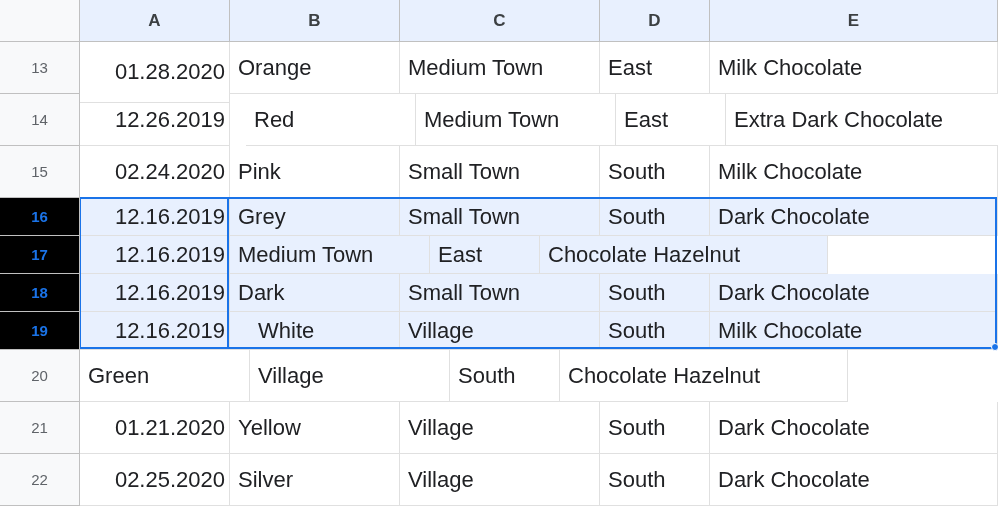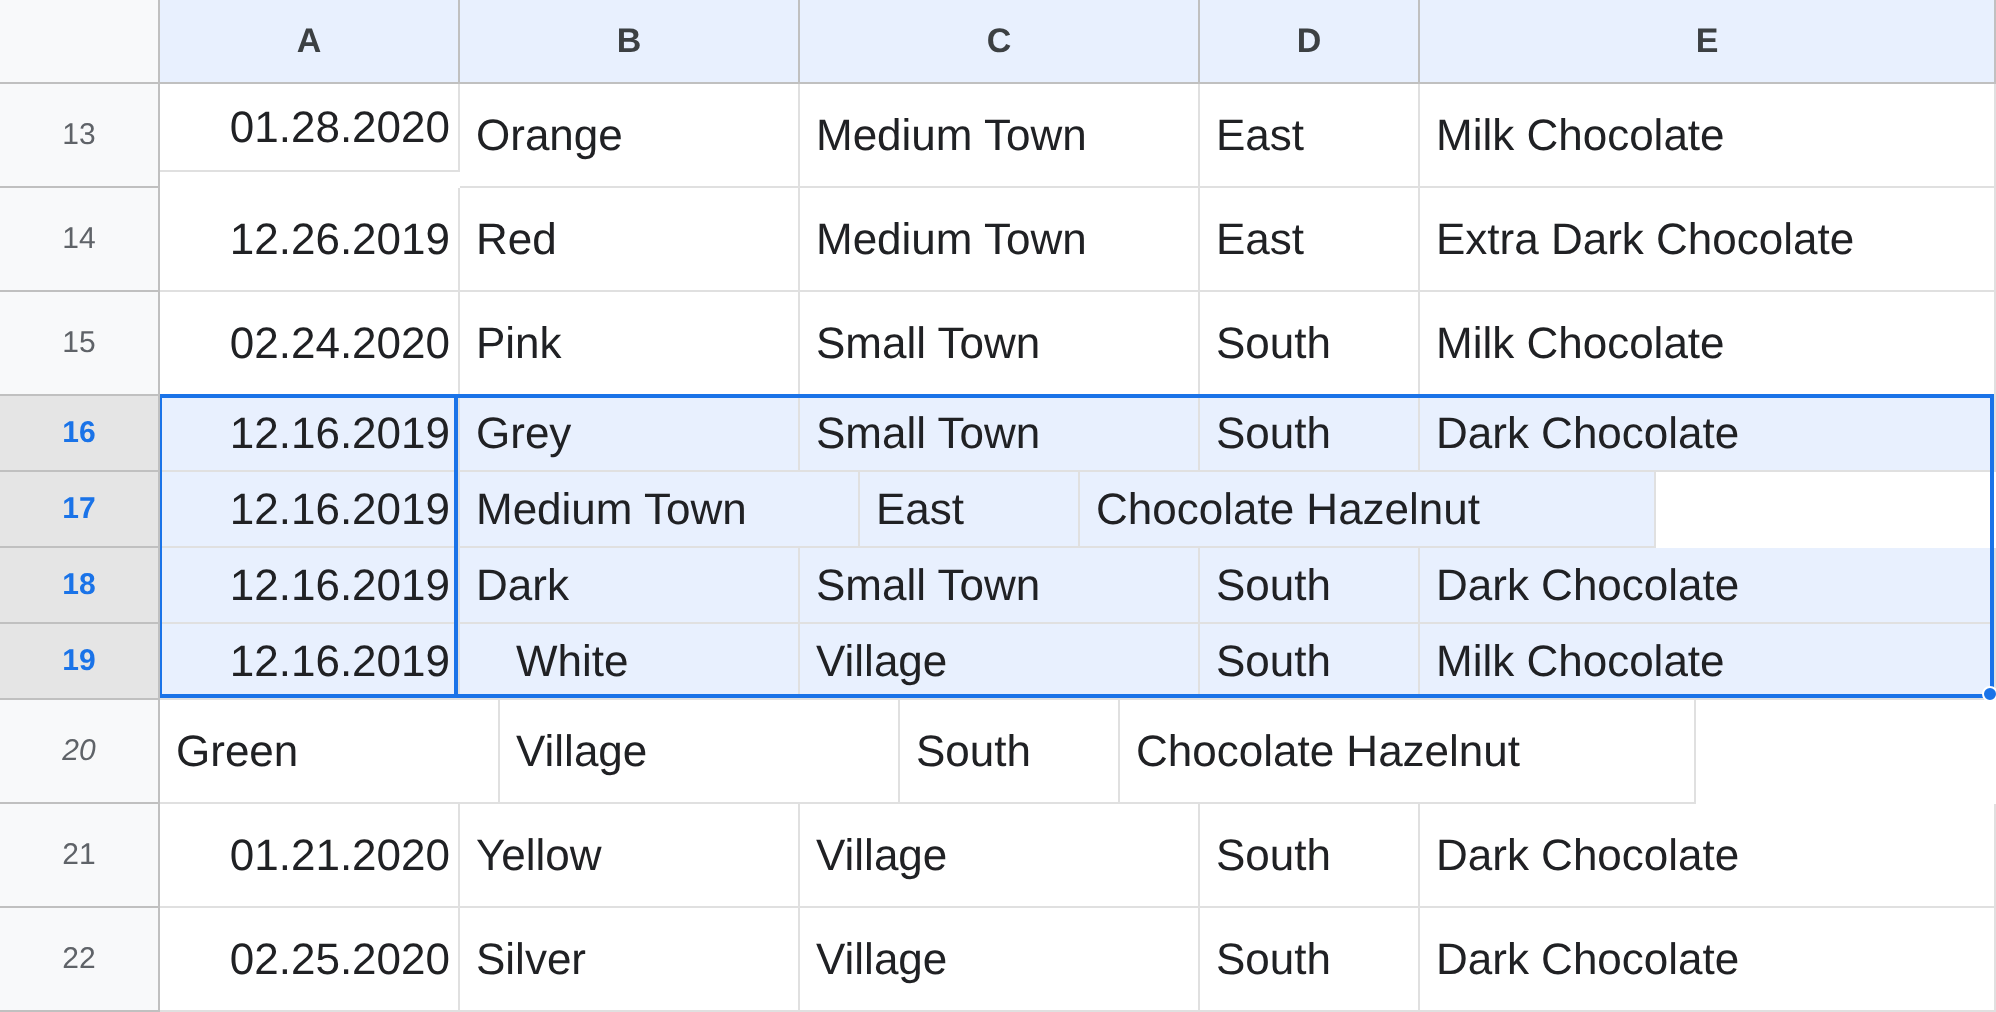--- a/index.html
+++ b/index.html
@@ -55,21 +55,21 @@
   .rowh {
     background: #f8f9fa;
     border-right: 1px solid #c0c0c0;
     border-bottom: 1px solid #c0c0c0;
     display: flex;
     align-items: center;
     justify-content: center;
     font-size: 15px;
     color: #5f6368;
   }
-  .rowh.sel { background: #e5e5e5; color:#1a73e8; font-weight:600; }
+  .rowh.sel { background: #000000; color:#1a73e8; font-weight:600; }
   .cells {
     position: absolute;
     left: 80px; top: 42px;
     right:0; bottom:0;
     z-index: 1;
   }
   .row {
     display: flex;
   }
   .row.sel .cell { background:#e8f0fe; }
@@ -123,36 +123,36 @@
     </div>
 
   <div class="row-headers">
       <div class="rowh" style="height: 52px;">13</div>
       <div class="rowh" style="height: 52px;">14</div>
       <div class="rowh" style="height: 52px;">15</div>
       <div class="rowh sel" style="height: 38px;">16</div>
       <div class="rowh sel" style="height: 38px;">17</div>
       <div class="rowh sel" style="height: 38px;">18</div>
       <div class="rowh sel" style="height: 38px;">19</div>
-      <div class="rowh" style="height: 52px; font-style: italic;">20</div>
+      <div class="rowh" style="height: 52px;">20</div>
       <div class="rowh" style="height: 52px;">21</div>
       <div class="rowh" style="height: 52px;">22</div>
     </div>
 
   <div class="cells">
       <div class="row" style="height: 52px;">
-        <div class="cell date" style="width: 150px; height: 44px;">01.28.2020</div>
+        <div class="cell date" style="width: 150px; height: 61px;">01.28.2020</div>
         <div class="cell" style="width: 170px; height: 52px;">Orange</div>
         <div class="cell" style="width: 200px; height: 52px;">Medium Town</div>
         <div class="cell" style="width: 110px; height: 52px;">East</div>
         <div class="cell" style="width: 288px; height: 52px;">Milk Chocolate</div>
       </div>
       <div class="row" style="height: 52px;">
         <div class="cell date" style="width: 150px; height: 52px;">12.26.2019</div>
-        <div class="cell" style="width: 170px; height: 52px;">Red</div>
+        <div class="cell" style="width: 170px; height: 52px; margin-left: 16px;">Red</div>
         <div class="cell" style="width: 200px; height: 52px;">Medium Town</div>
         <div class="cell" style="width: 110px; height: 52px;">East</div>
         <div class="cell" style="width: 288px; height: 52px;">Extra Dark Chocolate</div>
       </div>
       <div class="row" style="height: 52px;">
         <div class="cell date" style="width: 150px; height: 52px;">02.24.2020</div>
         <div class="cell" style="width: 170px; height: 52px;">Pink</div>
         <div class="cell" style="width: 200px; height: 52px;">Small Town</div>
         <div class="cell" style="width: 110px; height: 52px;">South</div>
         <div class="cell" style="width: 288px; height: 52px;">Milk Chocolate</div>

